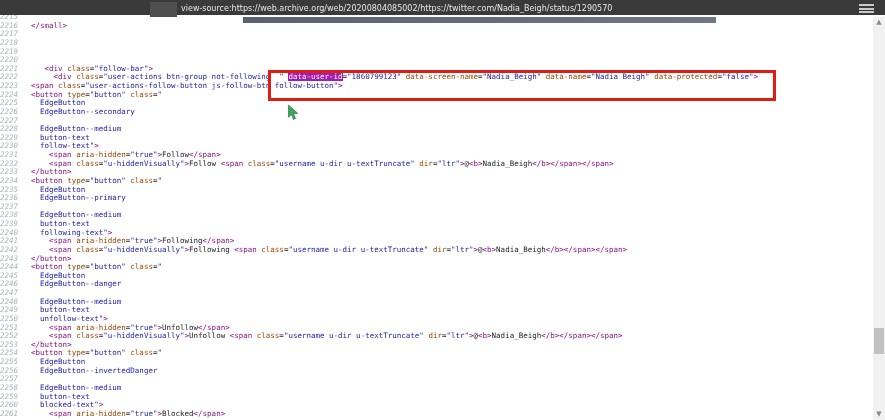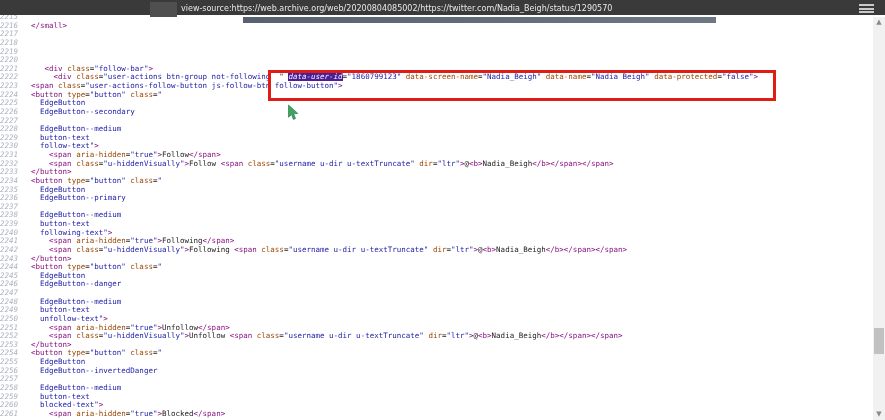--- a/index.html
+++ b/index.html
@@ -19,21 +19,21 @@
   #code-area{position:absolute;left:0;top:13px;width:873px;height:407px;
              font-family:"DejaVu Sans Mono","Liberation Mono",monospace;
              font-size:7.5px;line-height:8.64px;white-space:pre;}
   .row{display:flex;height:8.64px;}
   .ln{width:22px;flex:0 0 22px;text-align:left;padding-right:9px;color:#aab2bc;font-style:italic;}
   .code{white-space:pre;color:#222222;}
   .sg-tag{color:#881280;font-weight:normal;}
   .sg-attr{color:#994500;font-weight:normal;}
   .sg-val{color:#1a1aa6;}
   .sg-text{color:#222222;}
-  .sg-sel{background:#4c1d95;color:#f7fafc;font-style:italic;}
+  .sg-sel{background:#a21caf;color:#f7fafc;}
   
   #red-box{position:absolute;left:268px;top:70px;width:502px;height:25px;
            border:3px solid #df1d14;z-index:40;pointer-events:none;}
   
   #cursor{position:absolute;left:287px;top:104px;width:12px;height:17px;z-index:50;}
   
   #scrollbar{position:absolute;right:0;top:17px;width:12px;height:403px;background:#f1f1f1;z-index:35;}
   .sb-arrow{position:absolute;left:0;width:12px;height:11px;color:#8a8a8a;font-size:7px;
             text-align:center;line-height:11px;}
   #sb-up{top:0;}

